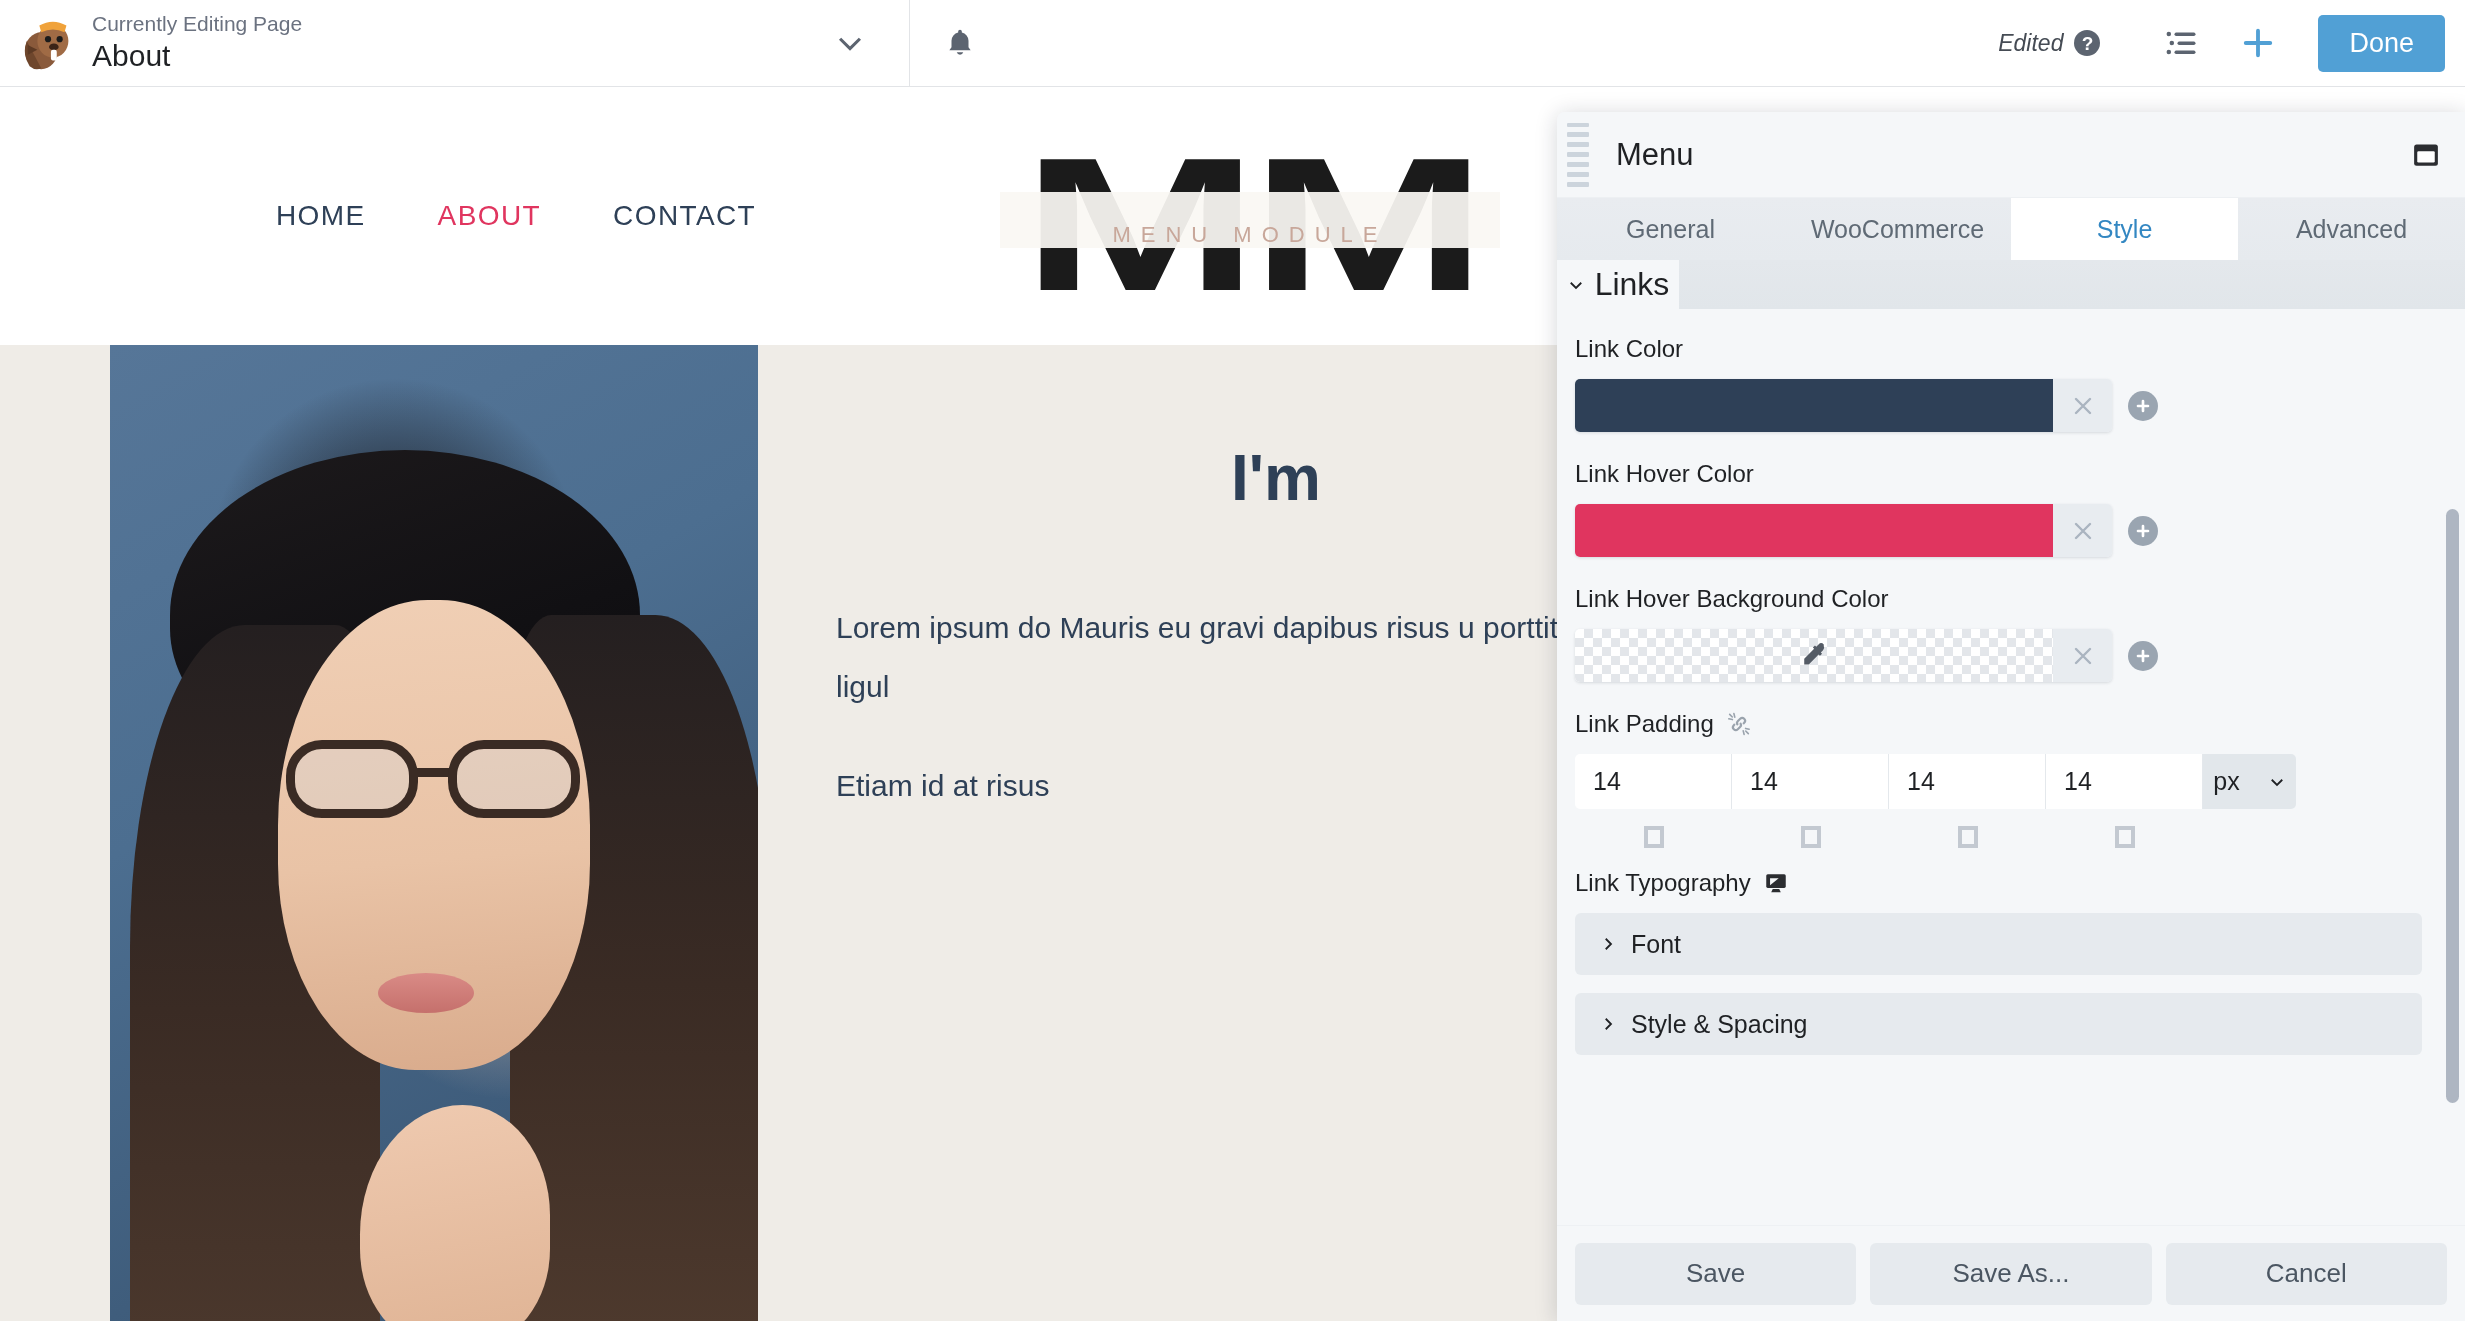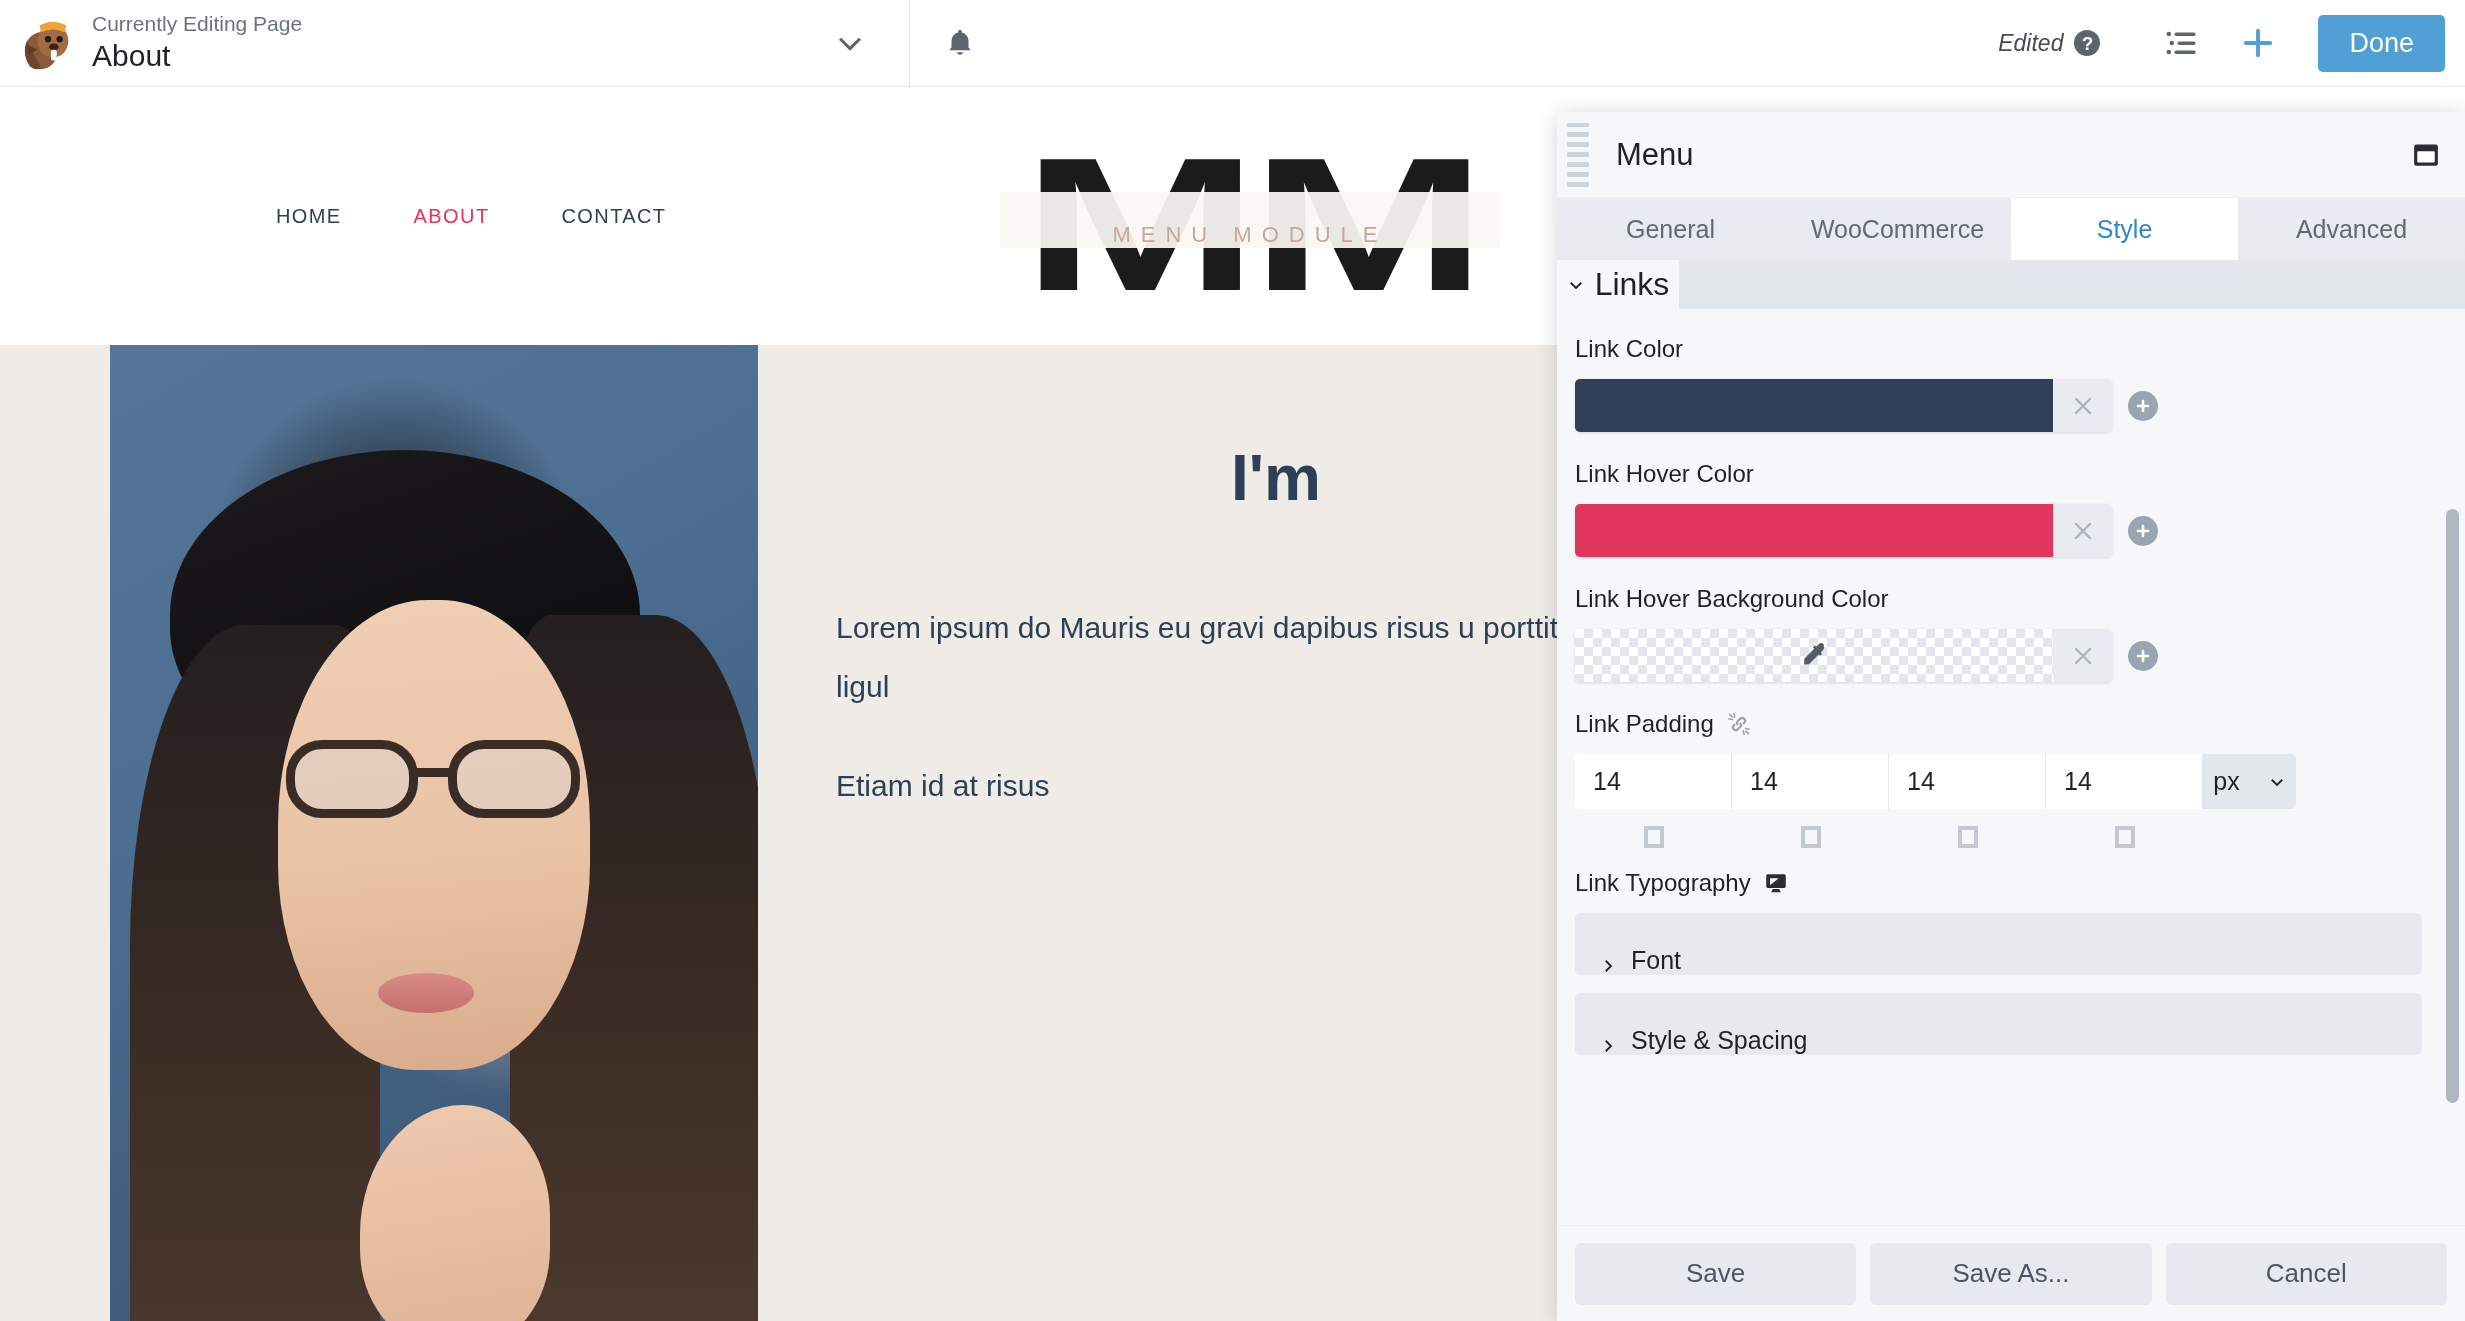--- a/index.html
+++ b/index.html
@@ -72,21 +72,21 @@
   .site-header {
     height: 258px; background: #ffffff;
     display: flex; align-items: center;
     position: relative;
   }
   .site-nav {
     display: flex; gap: 0; padding-left: 276px;
     align-items: center;
   }
   .nav-link {
-    font-size: 20px; letter-spacing: 1.4px;
+    font-size: 28px; letter-spacing: 1.4px;
     color: #2e4057; text-decoration: none;
     padding: 14px 0; margin-right: 72px;
     font-family: "Liberation Sans", sans-serif;
     cursor: pointer;
   }
   .nav-link.is-current { color: #e0355f; }
 
   .logo-wrap {
     position: absolute; left: 1000px; top: 48px;
     width: 500px; height: 178px;
@@ -294,21 +294,21 @@
   }
   .pad-icons { display: flex; height: 44px; align-items: center; margin: 6px 0 10px 0; }
   .pad-icon-cell { width: 157px; display: flex; justify-content: center; }
   .box-glyph {
     width: 20px; height: 22px; border: 4px solid #c3c9d1; background: #f5f7f9;
   }
 
   .accordion {
     background: #e6eaee; border-radius: 6px;
     height: 62px; margin-bottom: 18px;
-    display: flex; align-items: flex-end; gap: 14px;
+    display: flex; align-items: center; gap: 14px;
     padding-left: 24px; cursor: pointer;
   }
   .accordion span.lbl { font-size: 25px; color: #1f2124; font-family: "Liberation Sans", sans-serif; }
 
   .panel-footer {
     flex: 0 0 96px; background: #f5f7f9;
     display: flex; align-items: center; gap: 14px;
     padding: 0 18px; border-top: 1px solid #eef1f4;
   }
   .pbtn {

